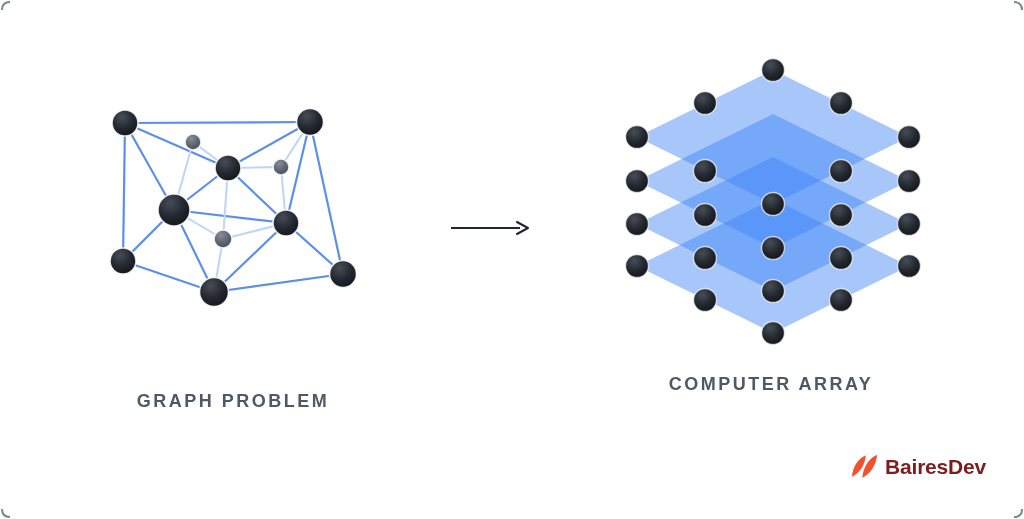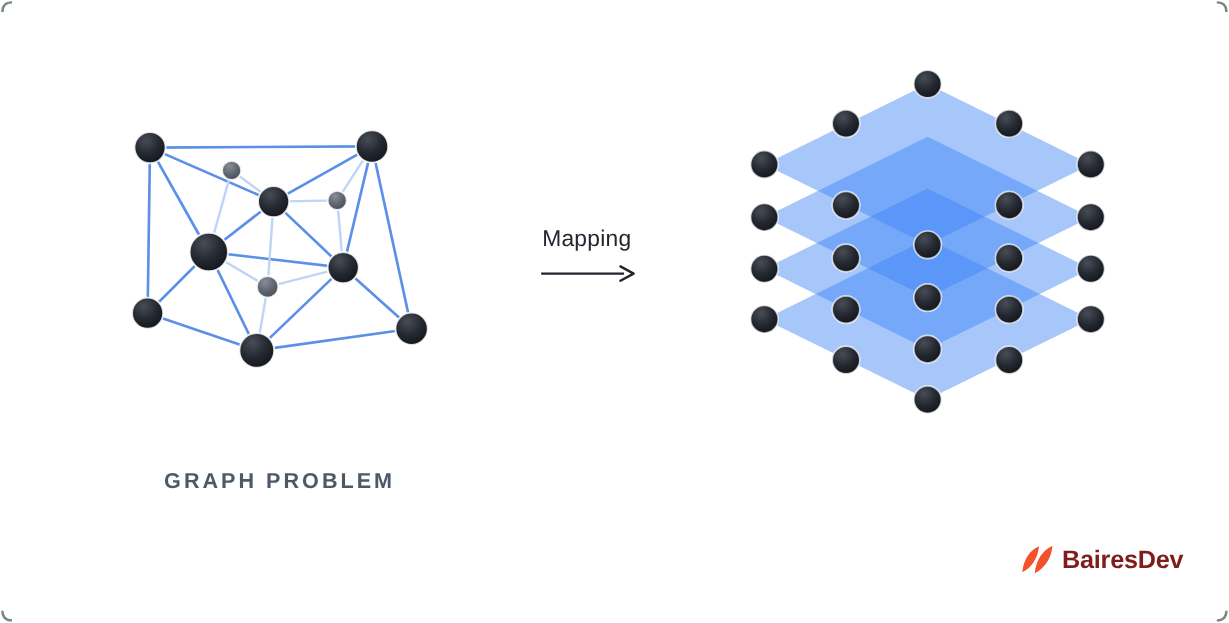--- a/index.html
+++ b/index.html
@@ -110,23 +110,23 @@
       <circle cx="637" cy="266" r="11.5" fill="url(#atomDark)" stroke="#ffffff" stroke-width="1.4" stroke-opacity="0.7"></circle>
       <circle cx="909" cy="266" r="11.5" fill="url(#atomDark)" stroke="#ffffff" stroke-width="1.4" stroke-opacity="0.7"></circle>
       <circle cx="705" cy="300" r="11.5" fill="url(#atomDark)" stroke="#ffffff" stroke-width="1.4" stroke-opacity="0.7"></circle>
       <circle cx="841" cy="300" r="11.5" fill="url(#atomDark)" stroke="#ffffff" stroke-width="1.4" stroke-opacity="0.7"></circle>
       <circle cx="773" cy="333" r="11.5" fill="url(#atomDark)" stroke="#ffffff" stroke-width="1.4" stroke-opacity="0.7"></circle>
     </svg>
 
   <div class="caption caption-left">GRAPH PROBLEM</div>
 
   <div class="caption caption-right">
+    <div>COMPUTER ARRAY</div>
   </div>
 
-  <div class="mapping-label">Mapping</div>
 
   <div class="brand">
     <svg width="27" height="27" viewBox="0 0 30 27">
       <path d="M1 25 C2 13.5 8 4.5 16.5 1 C15.5 12 9.5 21 1 25 Z" fill="#f2512b"></path>
       <path d="M12.5 26 C13.5 14 20 4.5 29 0.5 C28 12 21.5 21.8 12.5 26 Z" fill="#f2512b"></path>
     </svg>
     <span class="brand-text">BairesDev</span>
   </div>
 
 </div>

